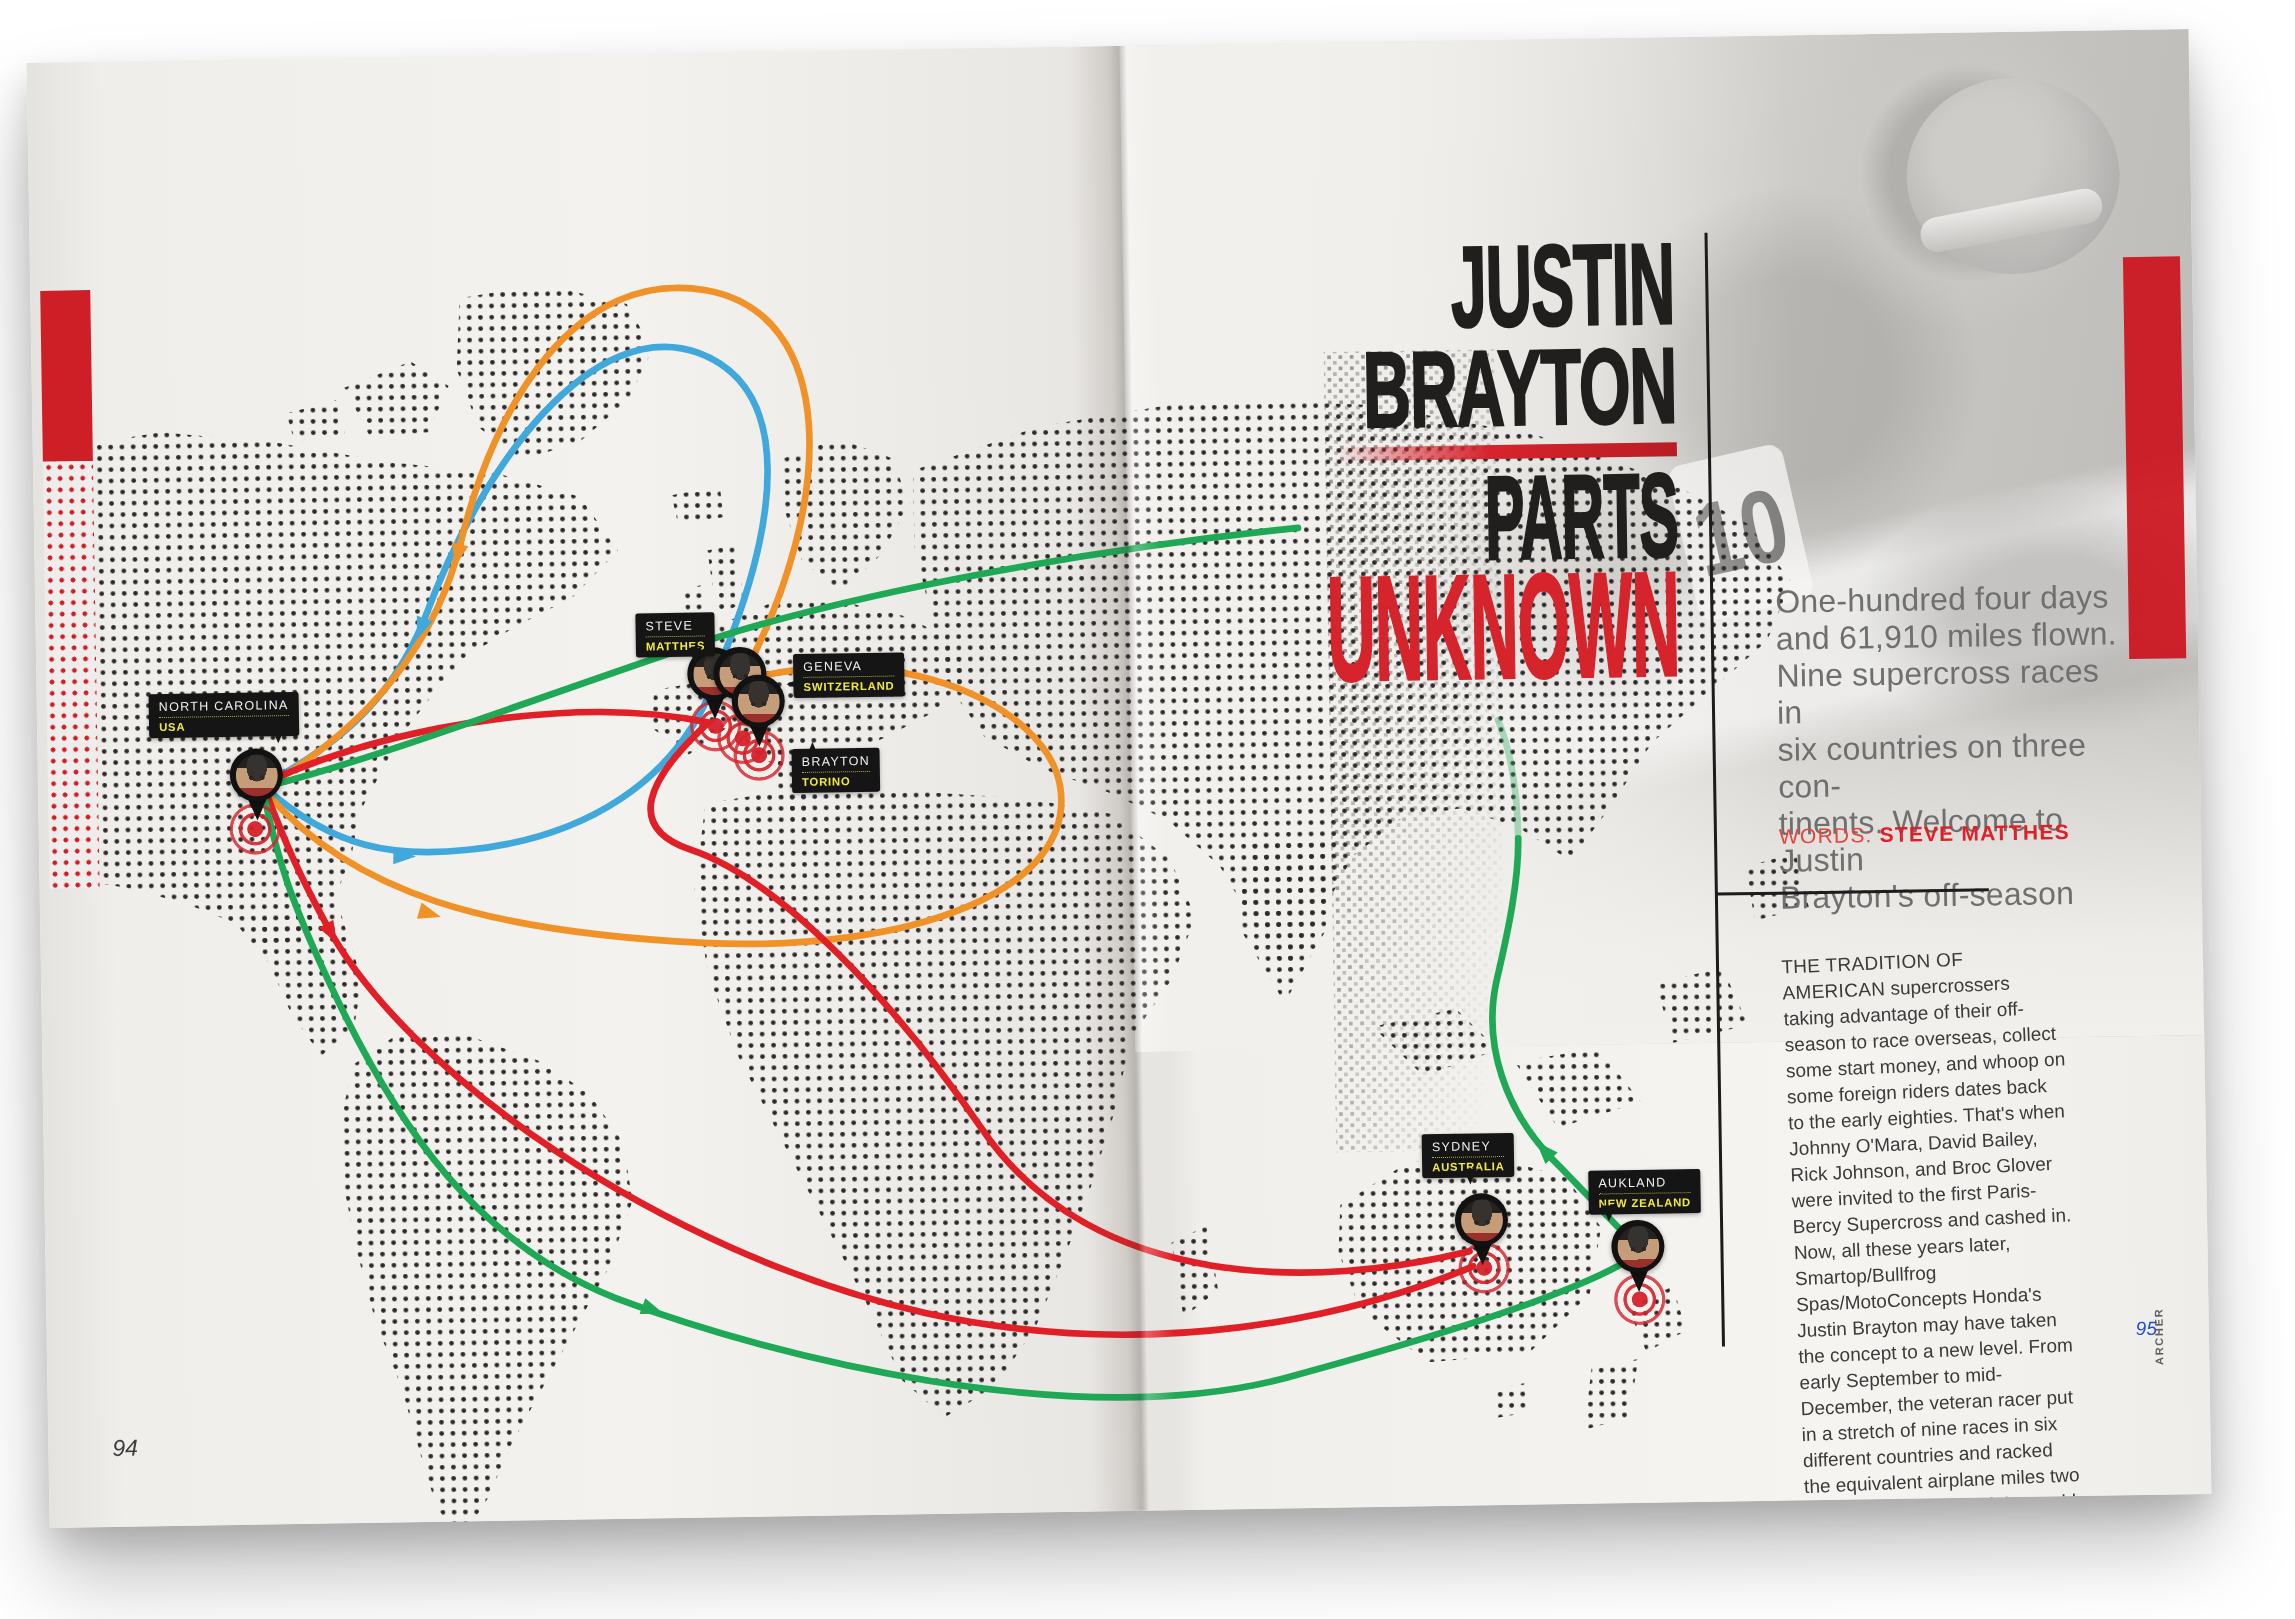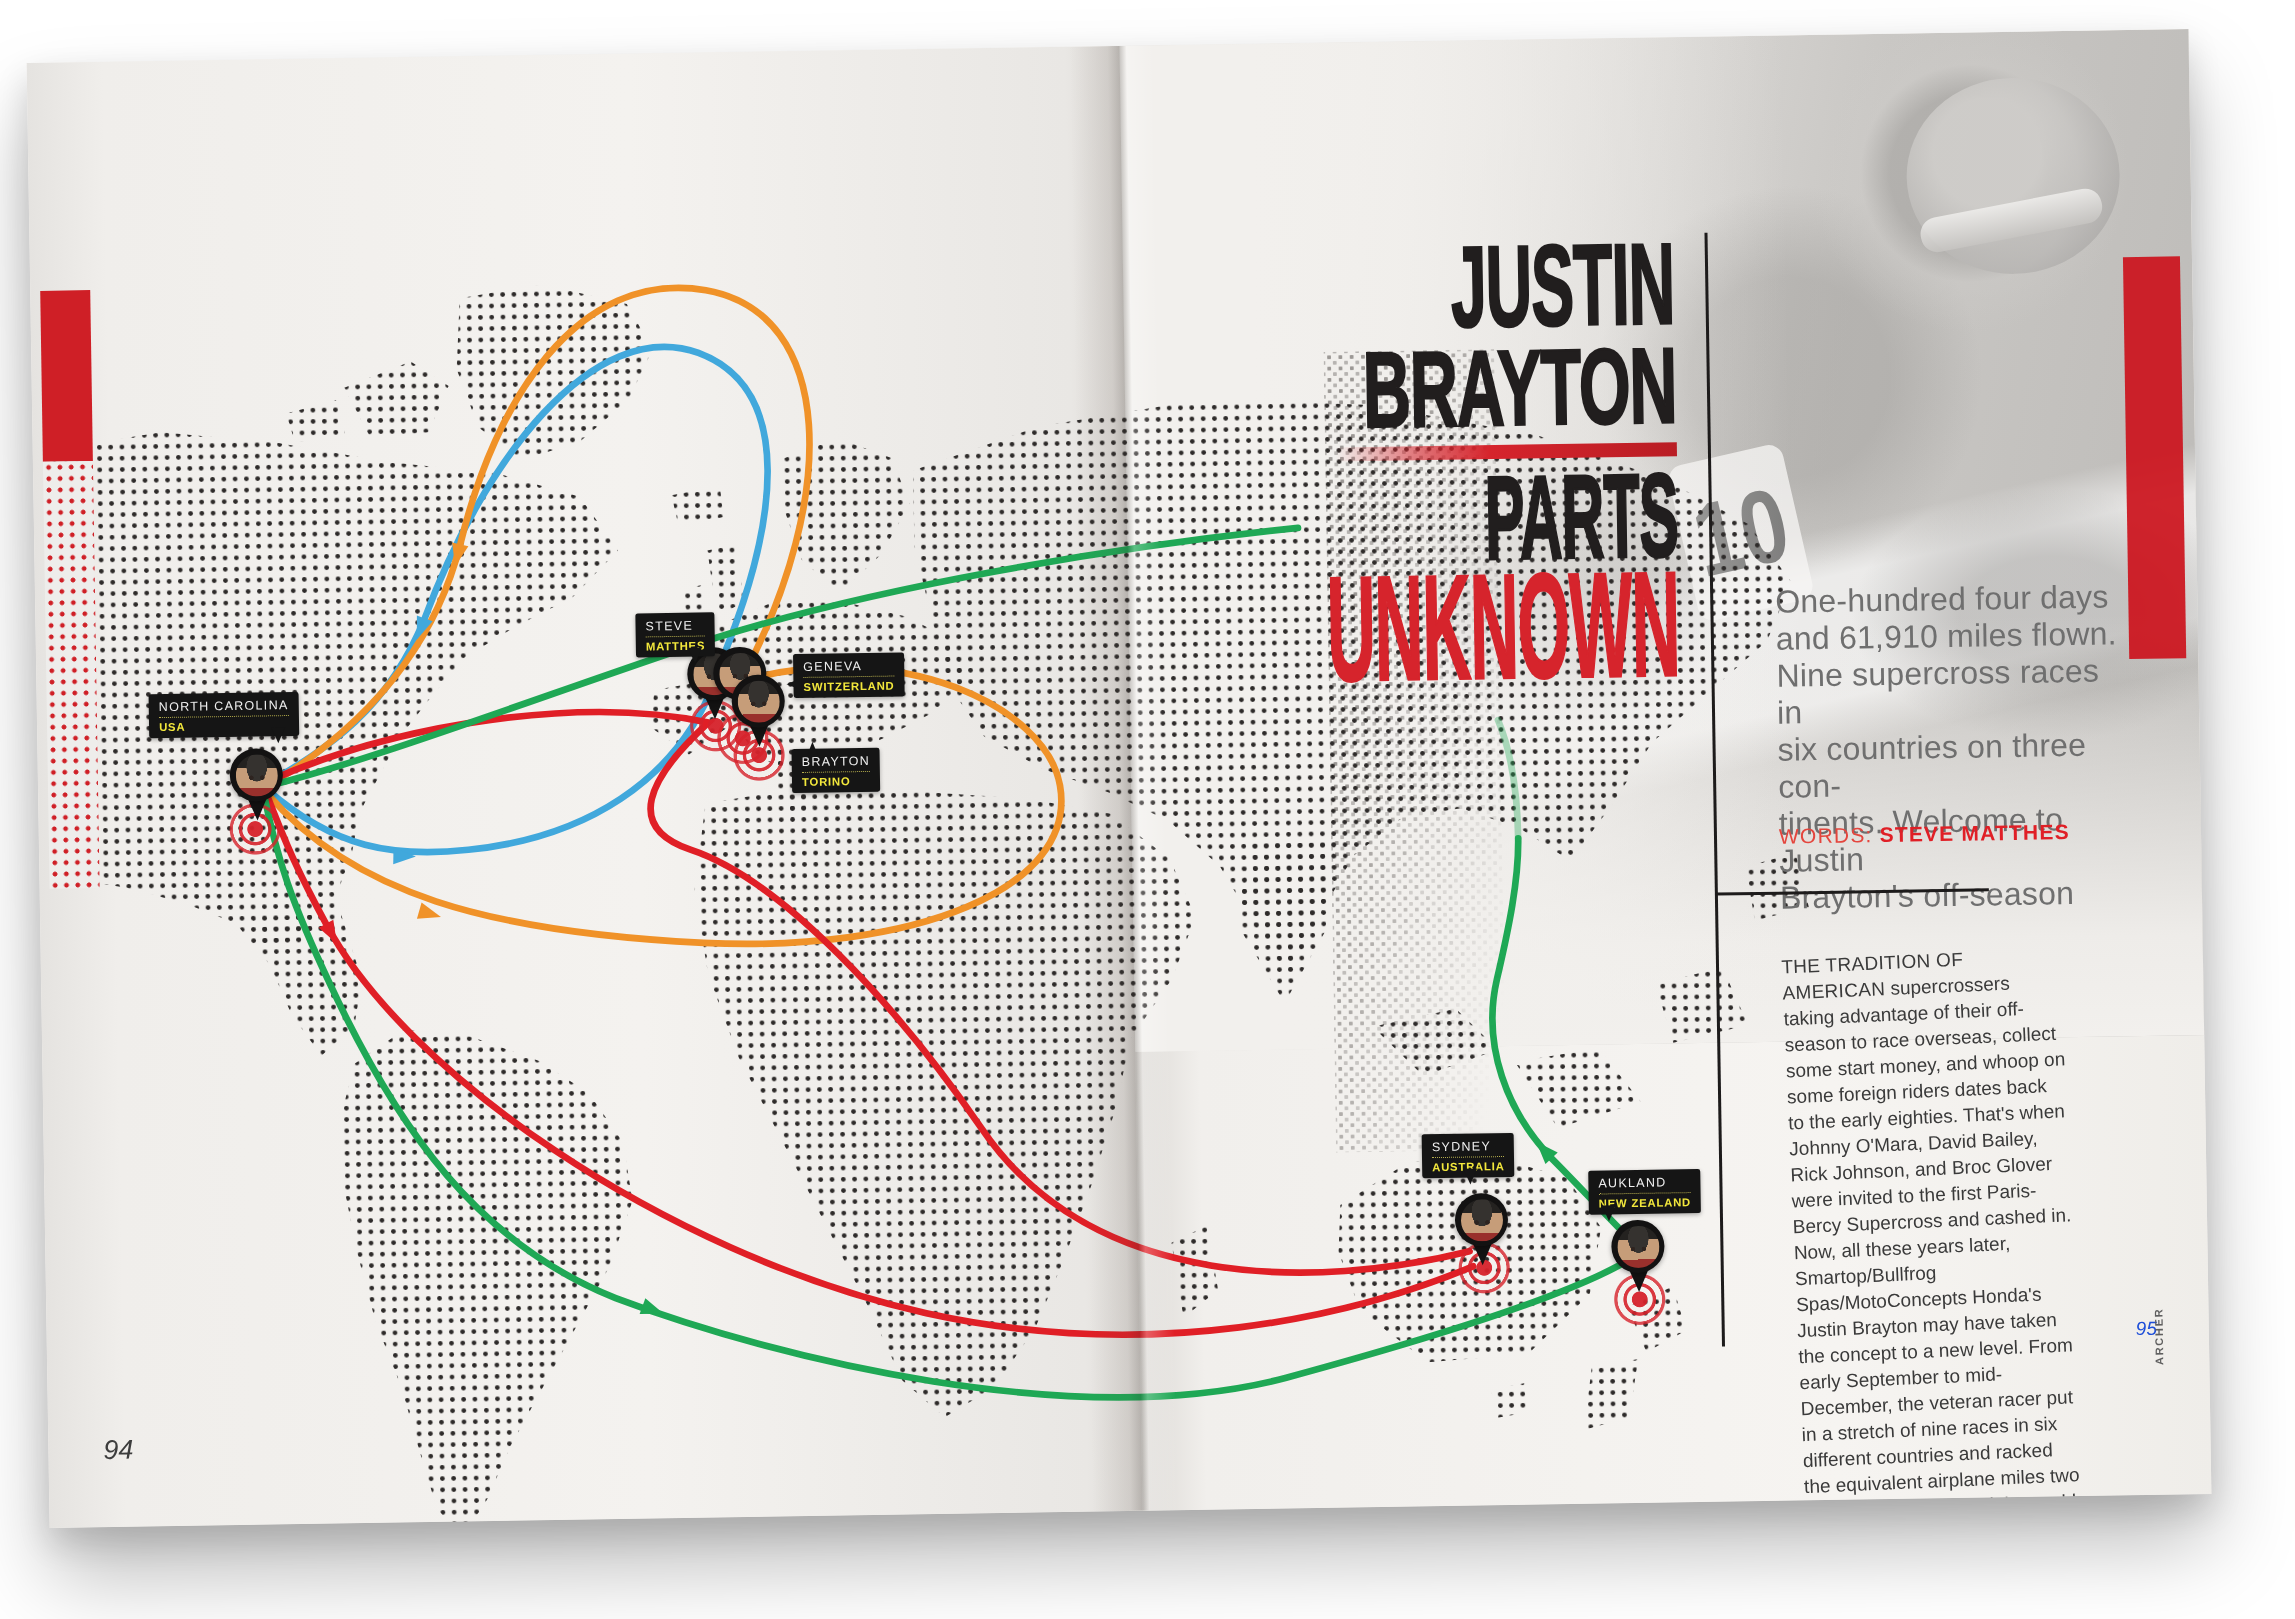--- a/index.html
+++ b/index.html
@@ -125,21 +125,21 @@
   .byline .b-author { color:#e01f26; font-weight:700; }
   .hrule { position:absolute; left:1715px; top:902px; width:272px; height:2.5px;
     background:#1d1b1b; z-index:41; }
 
   .article { position:absolute; left:1778px; top:965px; width:280px; z-index:41;
     font-size:19px; line-height:26px; color:#3a3a3a;
     transform:rotate(-1.6deg); transform-origin:0 0; }
   .article .lead { letter-spacing:0.3px; }
 
   .pageno { position:absolute; z-index:45; font-style:italic; color:#3d3d3d; }
-  .pn-left  { left:93px;  top:1419px; font-size:27px; }
+  .pn-left  { left:102px;  top:1419px; font-size:23px; }
   .pn-right { left:2127px; top:1334px; font-size:19px; color:#1d4ed8; }
   .credit { position:absolute; left:2144px; top:1324px; z-index:45;
     writing-mode:vertical-rl; transform:rotate(180deg);
     font-size:11px; letter-spacing:1.7px; color:#5f5f5f; font-weight:700; }
 </style>
 </head>
 <body>
 
 <div class="spread">
  <div class="world">

